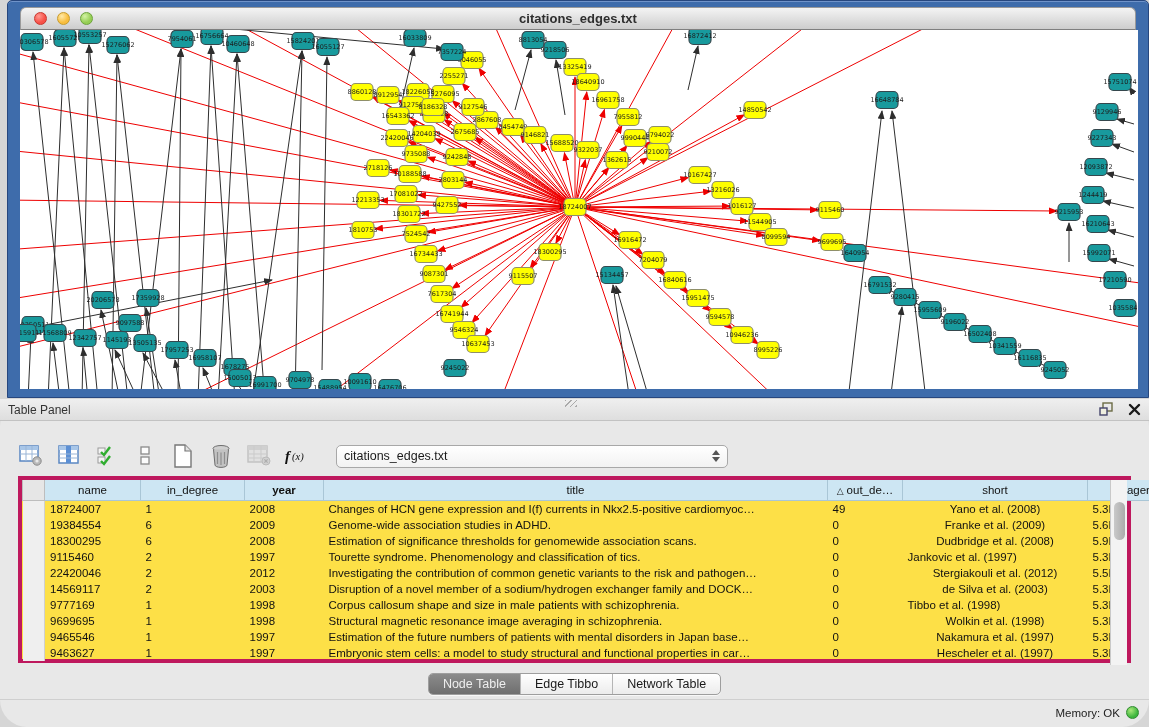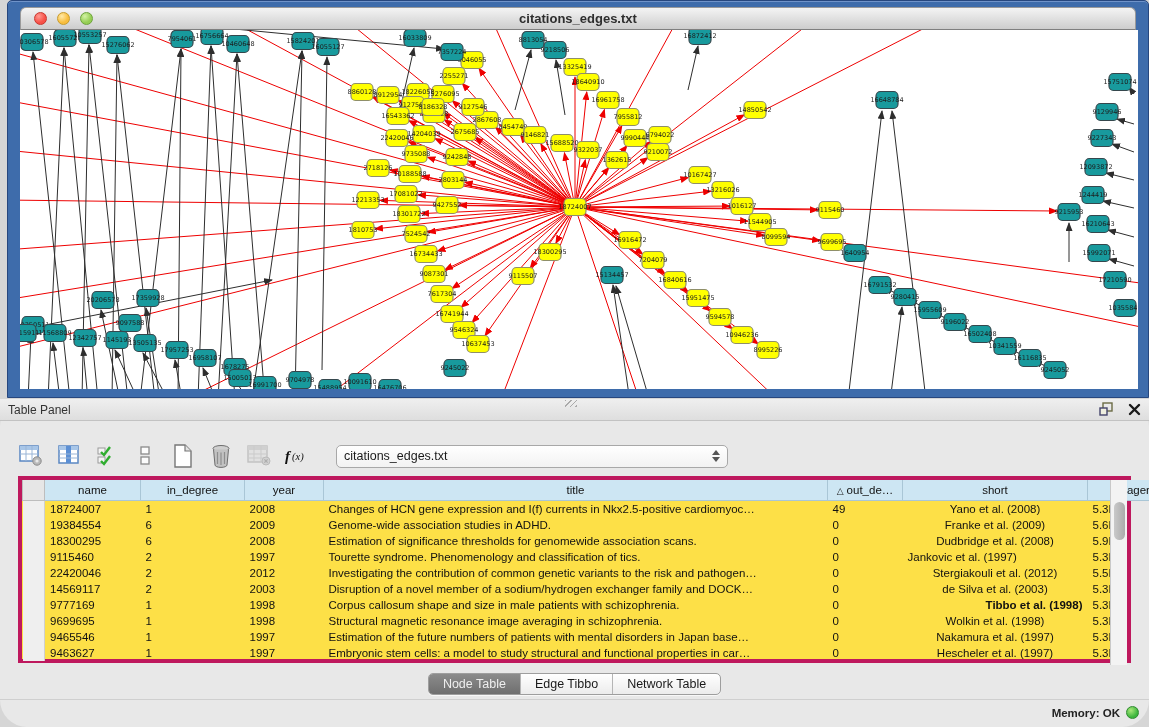--- a/index.html
+++ b/index.html
@@ -93,21 +93,21 @@
   .tabs-row{position:absolute;left:0;top:274px;width:100%;display:flex;justify-content:center;}
   .seg{display:flex;border:1px solid #9e9e9e;border-radius:5px;overflow:hidden;
     background:linear-gradient(#ffffff,#ececec);box-shadow:0 1px 0 rgba(255,255,255,.7);}
   .seg .tab{
     padding:3px 14px;font-size:12.5px;color:#1a1a1a;border-right:1px solid #b5b5b5;
   }
   .seg .tab:last-child{border-right:none;}
   .seg .tab.sel{background:linear-gradient(#8b8b8b,#6f6f6f);color:#efefef;}
   
   .statusbar{position:absolute;left:0;top:300px;width:100%;height:28px;border-top:1px solid #cfcfcf;}
-  .memory{position:absolute;right:10px;top:6px;display:flex;align-items:flex-end;gap:6px;font-size:11.5px;color:#222;font-weight:bold;}
+  .memory{position:absolute;right:10px;top:6px;display:flex;align-items:flex-end;gap:6px;font-size:11.5px;color:#222;}
   .mem-dot{width:13px;height:13px;border-radius:50%;
     background:radial-gradient(circle at 35% 30%,#a9e87a,#3db53d 65%);border:1px solid #2f8a2f;box-sizing:border-box;}
   .left-strip{position:absolute;left:0;top:0;width:7px;height:399px;background:#d6d6d6;}
 </style>
 </head>
 <body>
 
 <div class="left-strip"></div>
 
 <div class="graph-window">
@@ -823,21 +823,21 @@
     </div>
   </div>
 
   <div class="data-table-wrap">
     <table class="grid" id="grid">
         <thead>
           <tr>
             <th class="gutter" style="width: 13px;"></th>
             <th style="width: 87px;"><span>name</span></th>
             <th style="width: 95px;"><span>in_degree</span></th>
-            <th style="width: 70px;"><span>year</span></th>
+            <th style="width: 70px; font-weight: bold;"><span>year</span></th>
             <th style="width: 495px;"><span>title</span></th>
             <th style="width: 66px;"><span class="sort-tri">△</span><span>out_de…</span></th>
             <th style="width: 176px;"><span>short</span></th>
             <th style="width: 105px;"><span>pagerank</span></th>
           </tr>
         </thead>
         <tbody>
           <tr>
             <td class="gutter"></td>
             <td>18724007</td>
@@ -898,21 +898,21 @@
             <td style="text-align: center;">de Silva et al. (2003)</td>
             <td>5.3E-5</td>
           </tr>
           <tr>
             <td class="gutter"></td>
             <td>9777169</td>
             <td>1</td>
             <td>1998</td>
             <td>Corpus callosum shape and size in male patients with schizophrenia.</td>
             <td>0</td>
-            <td style="text-align: right; font-weight: bold;">Tibbo et al. (1998)</td>
+            <td style="text-align: left;">Tibbo et al. (1998)</td>
             <td>5.3E-5</td>
           </tr>
           <tr>
             <td class="gutter"></td>
             <td>9699695</td>
             <td>1</td>
             <td>1998</td>
             <td>Structural magnetic resonance image averaging in schizophrenia.</td>
             <td>0</td>
             <td style="text-align: center;">Wolkin et al. (1998)</td>

